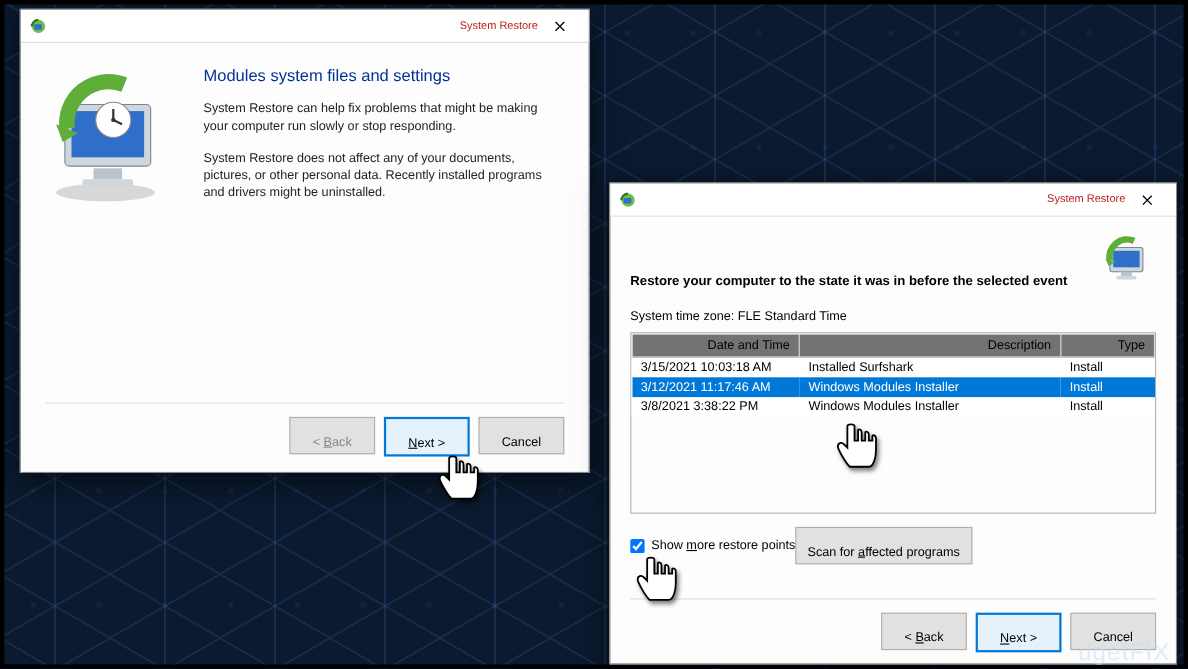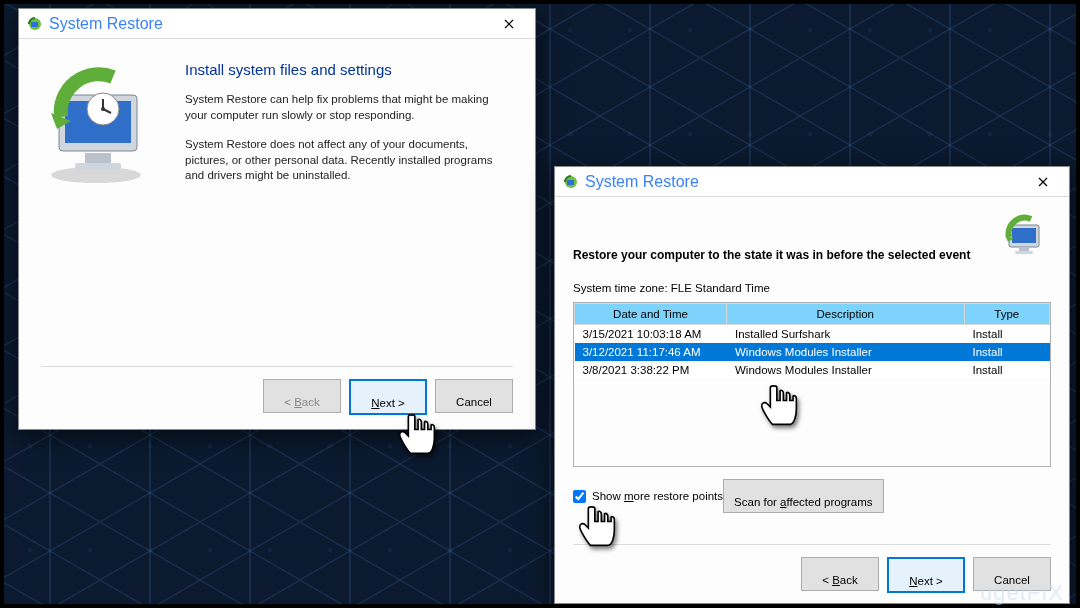--- a/index.html
+++ b/index.html
@@ -46,21 +46,21 @@
     border: 1px solid #888;
   }
   .titlebar {
     height: 30px;
     display:flex; align-items:center;
     padding: 0 6px 0 8px;
     background: #fff;
     border-bottom: 1px solid #ddd;
   }
   .titlebar .ticon { width:16px; height:16px; margin-right:6px; }
-  .titlebar .title { flex:1; font-size:16px; color:#3b82f6; }
+  .titlebar .title { flex:1; font-size:10px; color:#b91c1c;text-align:right; }
   .closebtn {
     width:40px; height:26px;
     display:flex; align-items:center; justify-content:center;
     cursor:pointer;
   }
   .body { padding: 18px 22px 14px 22px; position:relative; }
 
   
   #d1 { left: 18px; top: 8px; width: 518px; height: 422px; }
   #d1 .body { display:flex; height: calc(100% - 30px); flex-direction:column; }
@@ -99,22 +99,22 @@
   .d2-header .htext { flex:1; font-weight:600; font-size:12px; padding-top:2px; }
   .d2-header .hicon { width:50px; }
   .tzline { font-size:11.5px; margin-bottom:8px; }
   table.rptable {
     width:100%; border-collapse:collapse;
     border:1px solid #b0b0b0;
     font-size:11.5px;
     background:#fff;
   }
   table.rptable th {
-    text-align:center; font-weight:400;
-    background:#7dd3fc;
+    text-align:right; font-weight:400;
+    background:#737373;
     border:1px solid #d8d8d8;
     padding:4px 8px;
     cursor:pointer;
   }
   table.rptable td {
     padding:3px 8px;
     border-right:1px solid transparent;
   }
   table.rptable tr.selected td {
     background:#0078d7; color:#fff;
@@ -171,21 +171,21 @@
           <rect x="44" y="96" width="26" height="10" fill="#bac2cb"></rect>
           <rect x="34" y="106" width="46" height="6" rx="2" fill="#cfd6dd"></rect>
           <path d="M72 20 A38 38 0 0 0 20 60" stroke="#5fae3a" stroke-width="14" fill="none"></path>
           <path d="M20 60 l-10 -4 l6 16 l14 -8 z" fill="#5fae3a"></path>
           <circle cx="62" cy="52" r="16" fill="#fff" stroke="#888"></circle>
           <path d="M62 52 L62 42 M62 52 L70 56" stroke="#333" stroke-width="2"></path>
           <circle cx="62" cy="52" r="2" fill="#333"></circle>
         </svg>
       </div>
       <div class="d1-text">
-        <h2>Install system files and settings</h2>
+        <h2>Modules system files and settings</h2>
         <p>System Restore can help fix problems that might be making your computer run slowly or stop responding.</p>
         <p>System Restore does not affect any of your documents, pictures, or other personal data. Recently installed programs and drivers might be uninstalled.</p>
       </div>
     </div>
     <div class="btnrow">
       <button class="winbtn" disabled="">&lt; <span class="underline-letter">B</span>ack</button>
       <button class="winbtn default"><span class="underline-letter">N</span>ext &gt;</button>
       <button class="winbtn">Cancel</button>
     </div>
   </div>

